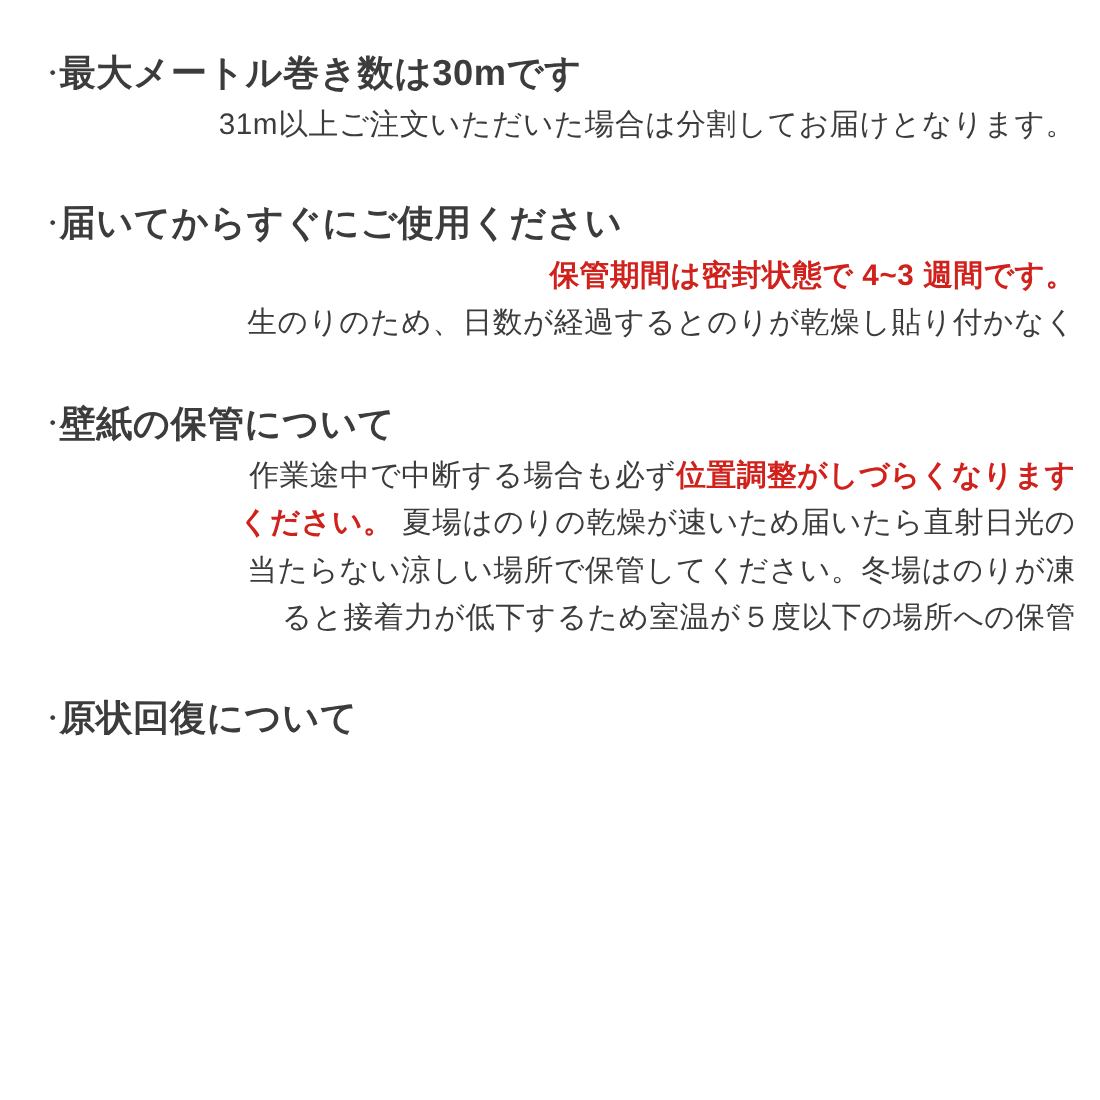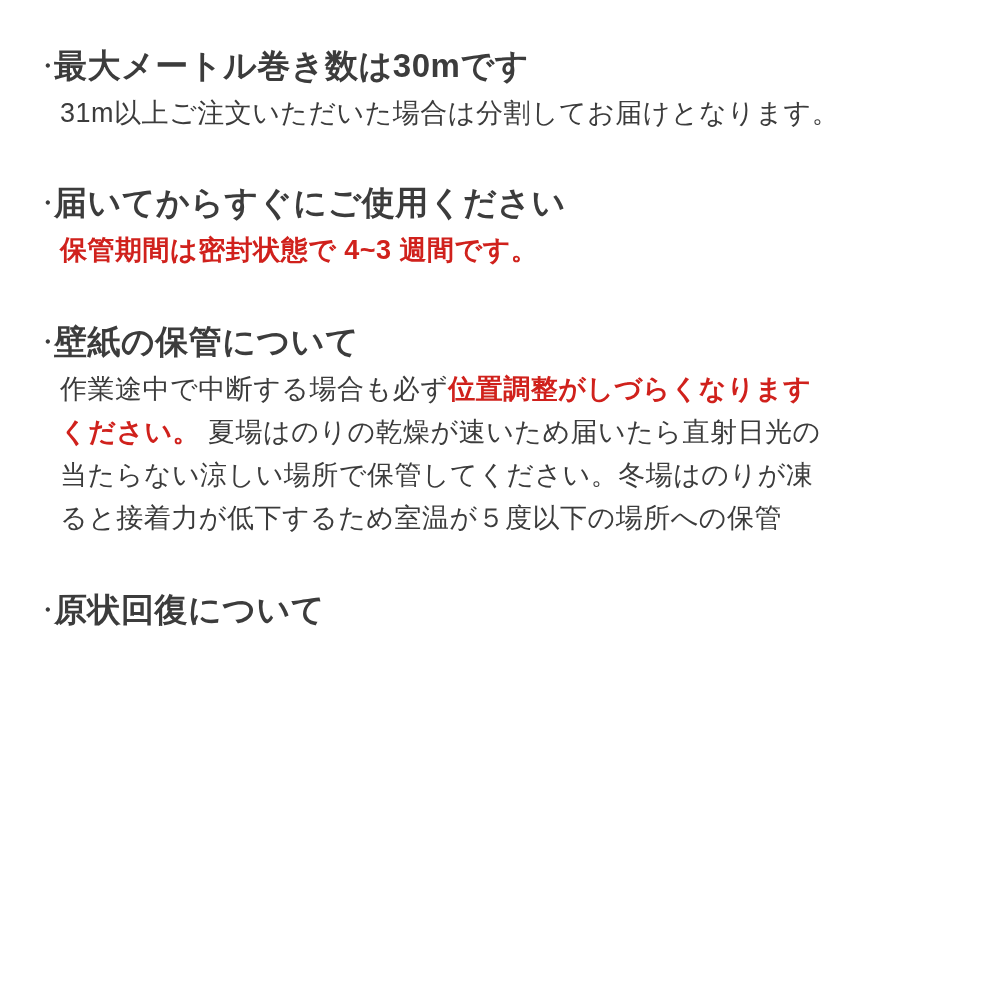--- a/index.html
+++ b/index.html
@@ -48,20 +48,21 @@
   }
   .body-block {
     padding-left: 32px;
   }
   .line {
     font-size: 27px;
     line-height: 43px;
     letter-spacing: 0.5px;
     color: #3c3c3c;
     white-space: nowrap;
+    text-align: right;
   }
   .red-bold {
     color: #d0211c;
     font-weight: bold;
   }
   .s1 { margin-bottom: 46px; }
   .s2 { margin-bottom: 48px; }
   .s3 { margin-bottom: 48px; }
   .s4 { margin-bottom: 0; }
 </style>
@@ -84,20 +85,23 @@
 
   <div class="section s2">
     <div class="heading-row">
       <span class="bullet">・</span>
       <span class="heading-text">届いてからすぐにご使用ください</span>
     </div>
     <div class="body-block">
       <div class="line">
         <span class="red-bold">保管期間は密封状態で 4~3 週間です。</span>
       </div>
+      <div class="line">
+        <span>生のりのため、日数が経過するとのりが乾燥し貼り付かなく</span>
+      </div>
     </div>
   </div>
 
   <div class="section s3">
     <div class="heading-row">
       <span class="bullet">・</span>
       <span class="heading-text">壁紙の保管について</span>
     </div>
     <div class="body-block">
       <div class="line">

